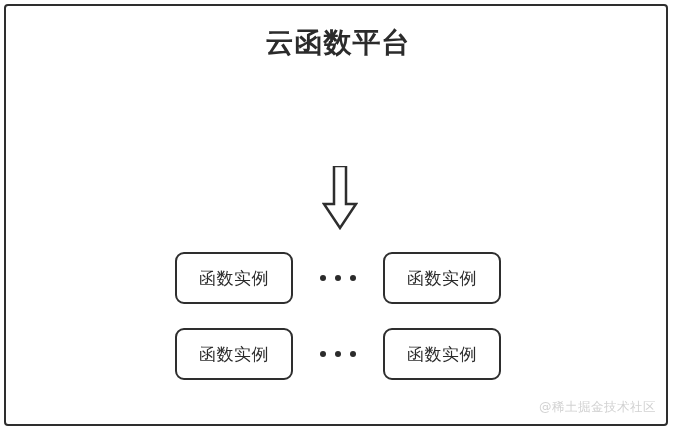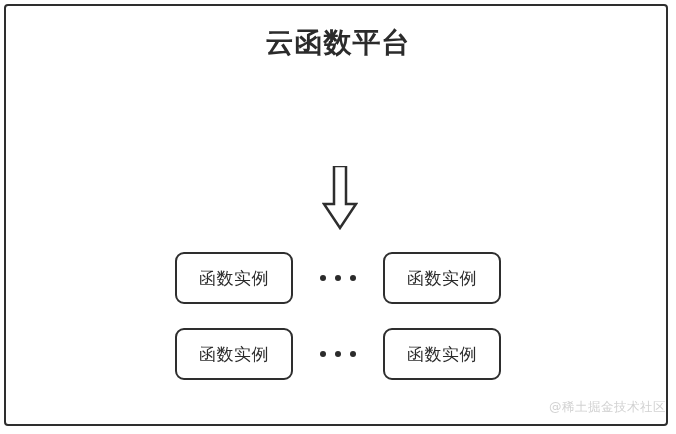--- a/index.html
+++ b/index.html
@@ -125,21 +125,21 @@
   .ellipsis-dots .dot {
     width: 6px;
     height: 6px;
     border-radius: 50%;
     background: #2b2b2b;
   }
 
   
   .watermark {
     position: absolute;
-    right: 22px;
+    right: 32px;
     bottom: 18px;
     font-size: 12.5px;
     color: #d2d2d2;
     letter-spacing: 0.5px;
     white-space: nowrap;
   }
 </style>
 </head>
 <body>
 

